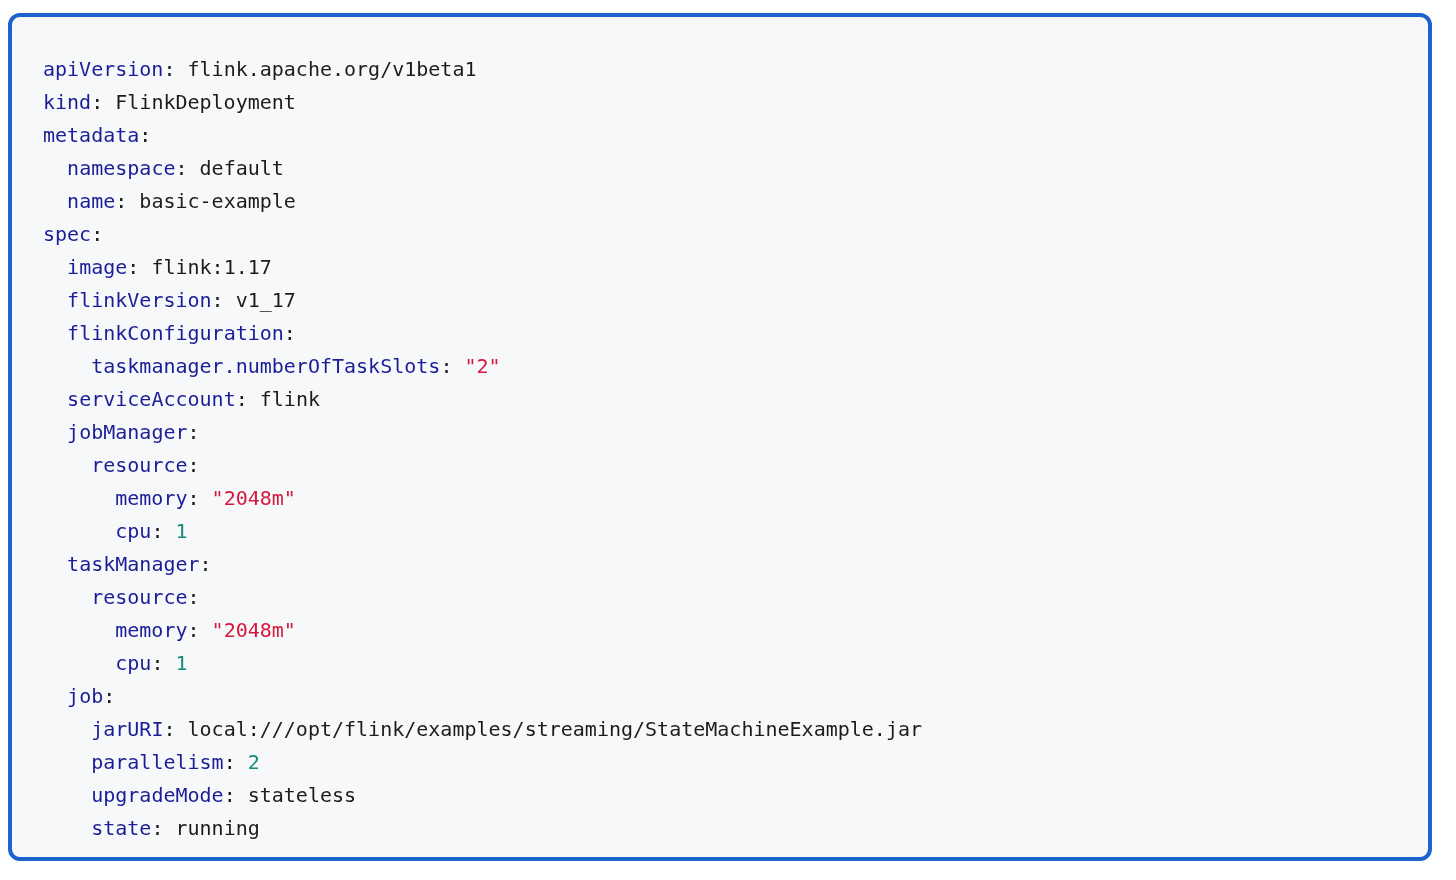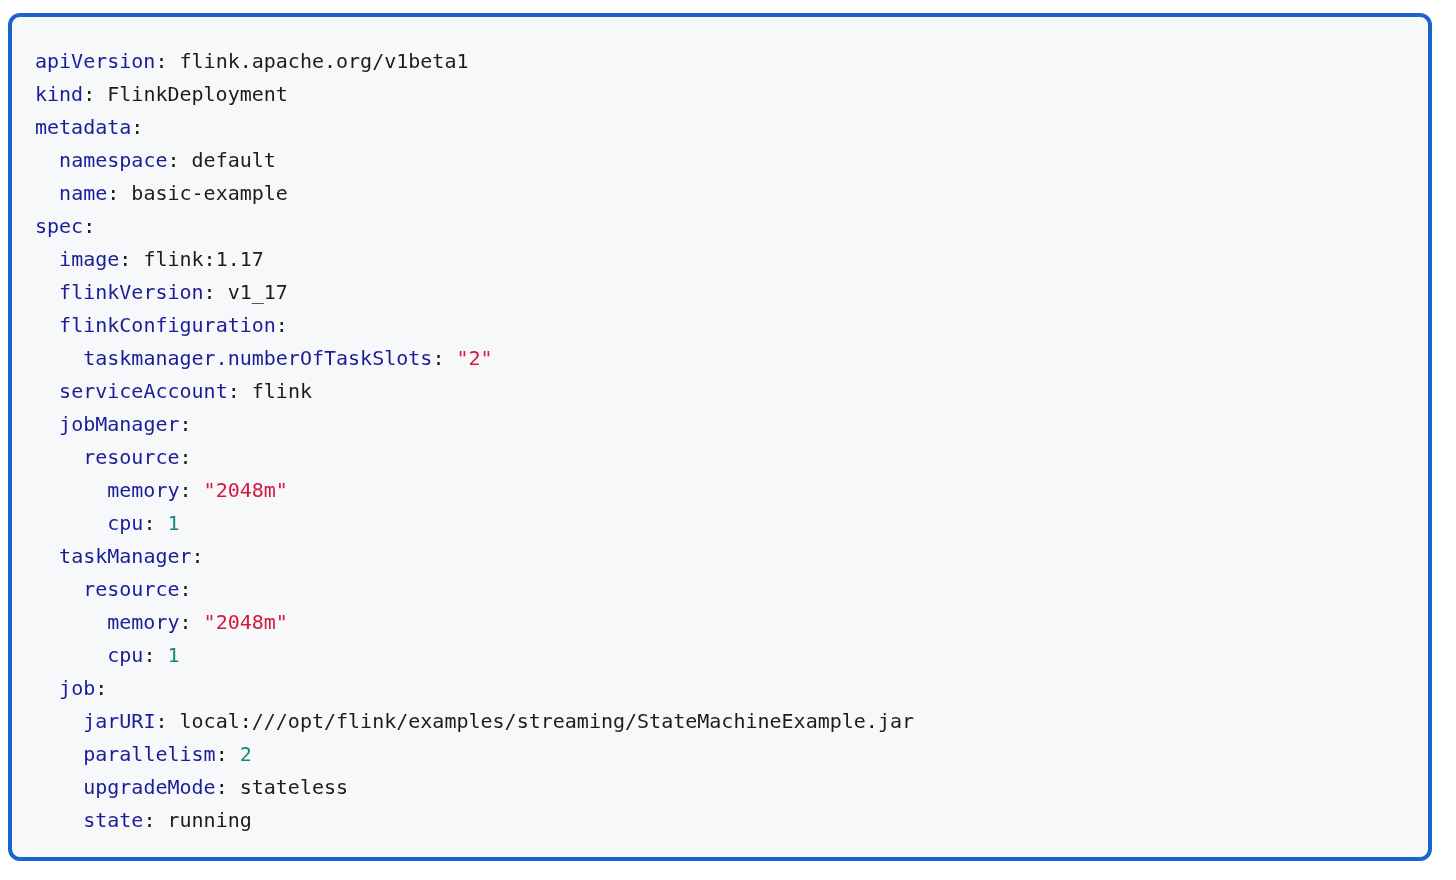--- a/index.html
+++ b/index.html
@@ -25,21 +25,21 @@
     left: 8px;
     top: 13px;
     width: 1424px;
     height: 848px;
     background: var(--card-bg);
     border: 4px solid var(--border);
     border-radius: 12px;
     overflow: hidden;
   }
   pre.yaml-code {
-    margin: 0;
+    margin: 8px;
     padding: 28px 18px 20px 23px;
     font-family: "DejaVu Sans Mono", "Liberation Mono", monospace;
     font-size: 20px;
     line-height: 33px;
     white-space: pre;
   }
   .code-line { height: 33px; }
   .tok-key    { color: var(--key); }
   .tok-plain  { color: var(--plain); }
   .tok-str    { color: var(--string); }

